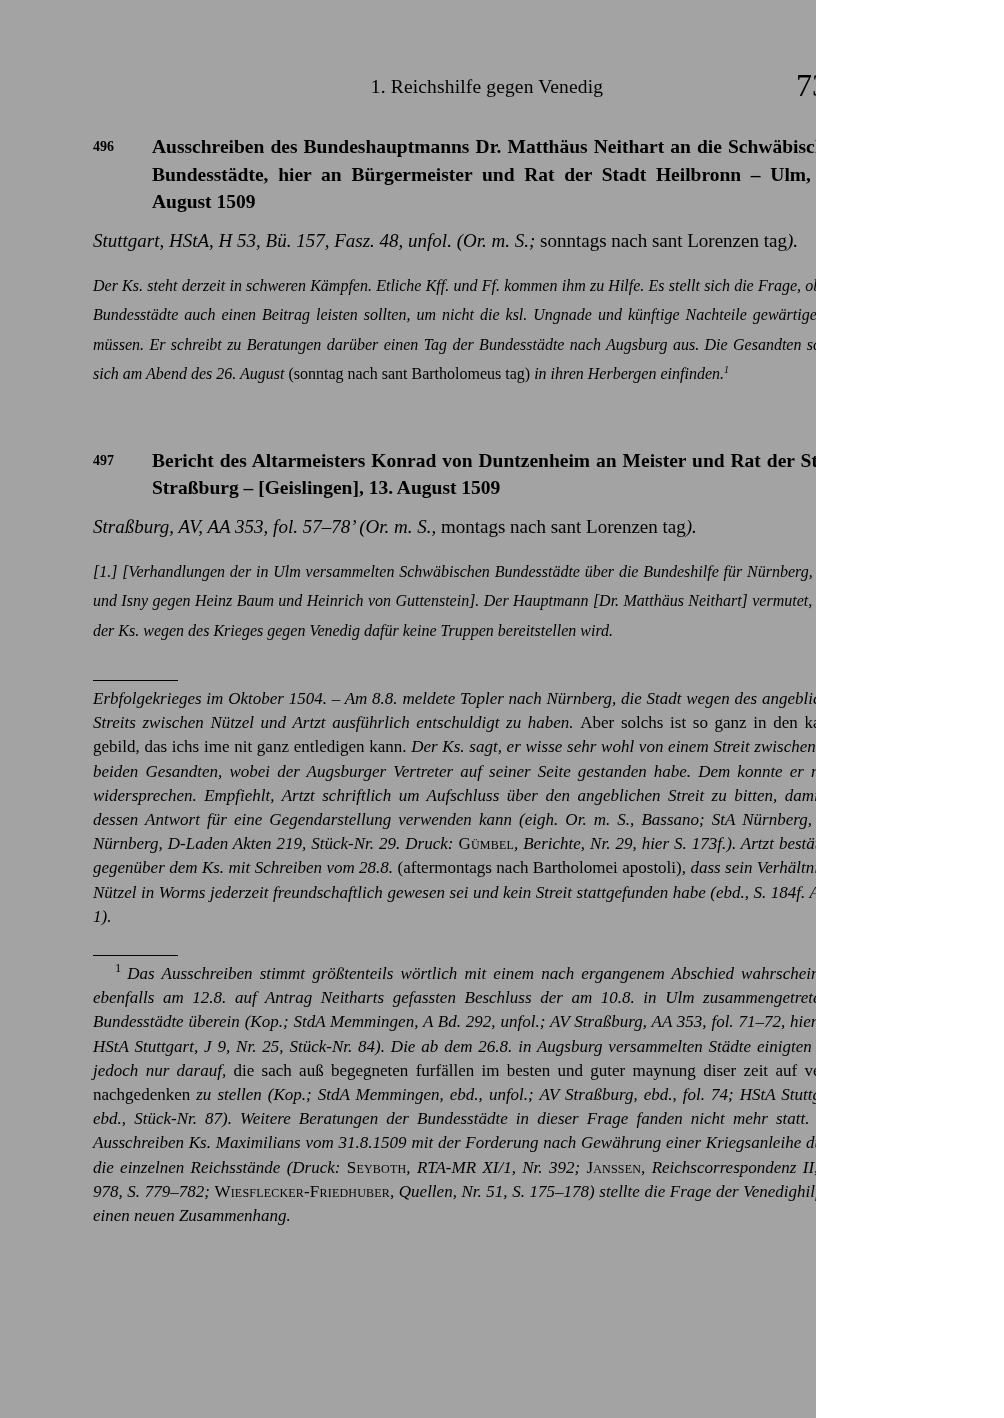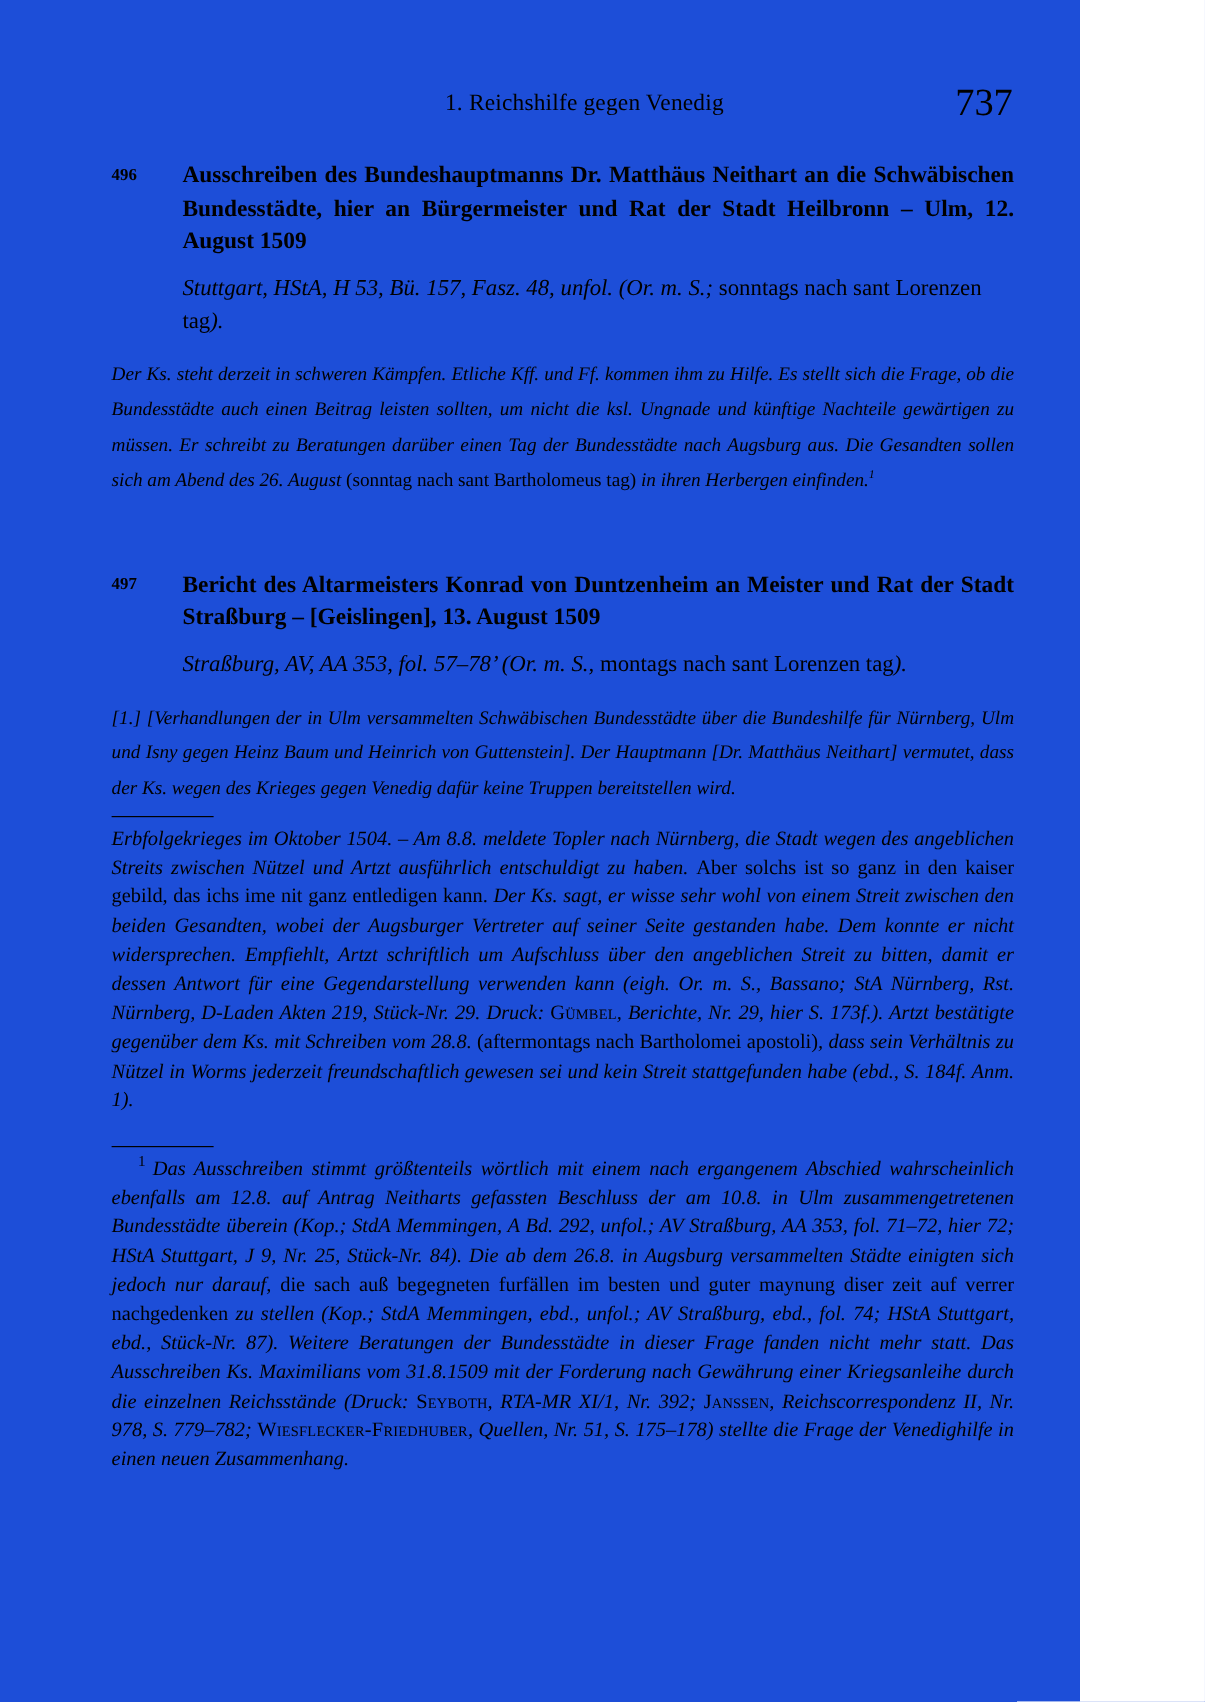--- a/index.html
+++ b/index.html
@@ -7,23 +7,23 @@
     margin: 0;
     padding: 0;
     background: #ffffff;
   }
   body {
     font-family: "Liberation Serif", "DejaVu Serif", serif;
     color: #000000;
   }
   .page {
     position: relative;
-    width: 900px;
+    width: 816px;
     height: 1418px;
-    background: #1d4ed8;
+    background: #a3a3a3;
     overflow: hidden;
     box-sizing: border-box;
   }
   .content {
     position: absolute;
     left: 93px;
     top: 0;
     width: 752px;
   }
 
@@ -69,21 +69,20 @@
   .entry-title {
     margin-left: 59px;
     font-weight: bold;
     font-size: 19.5px;
     line-height: 27.5px;
     text-align: justify;
     text-justify: inter-word;
     hyphens: manual;
   }
   .entry-source {
-    margin-left: 59px;
     margin-top: 11px;
     font-size: 19px;
     line-height: 27px;
     font-style: italic;
     text-align: left;
   }
   .entry-source .roman { font-style: normal; }
 
   
   .regest {

